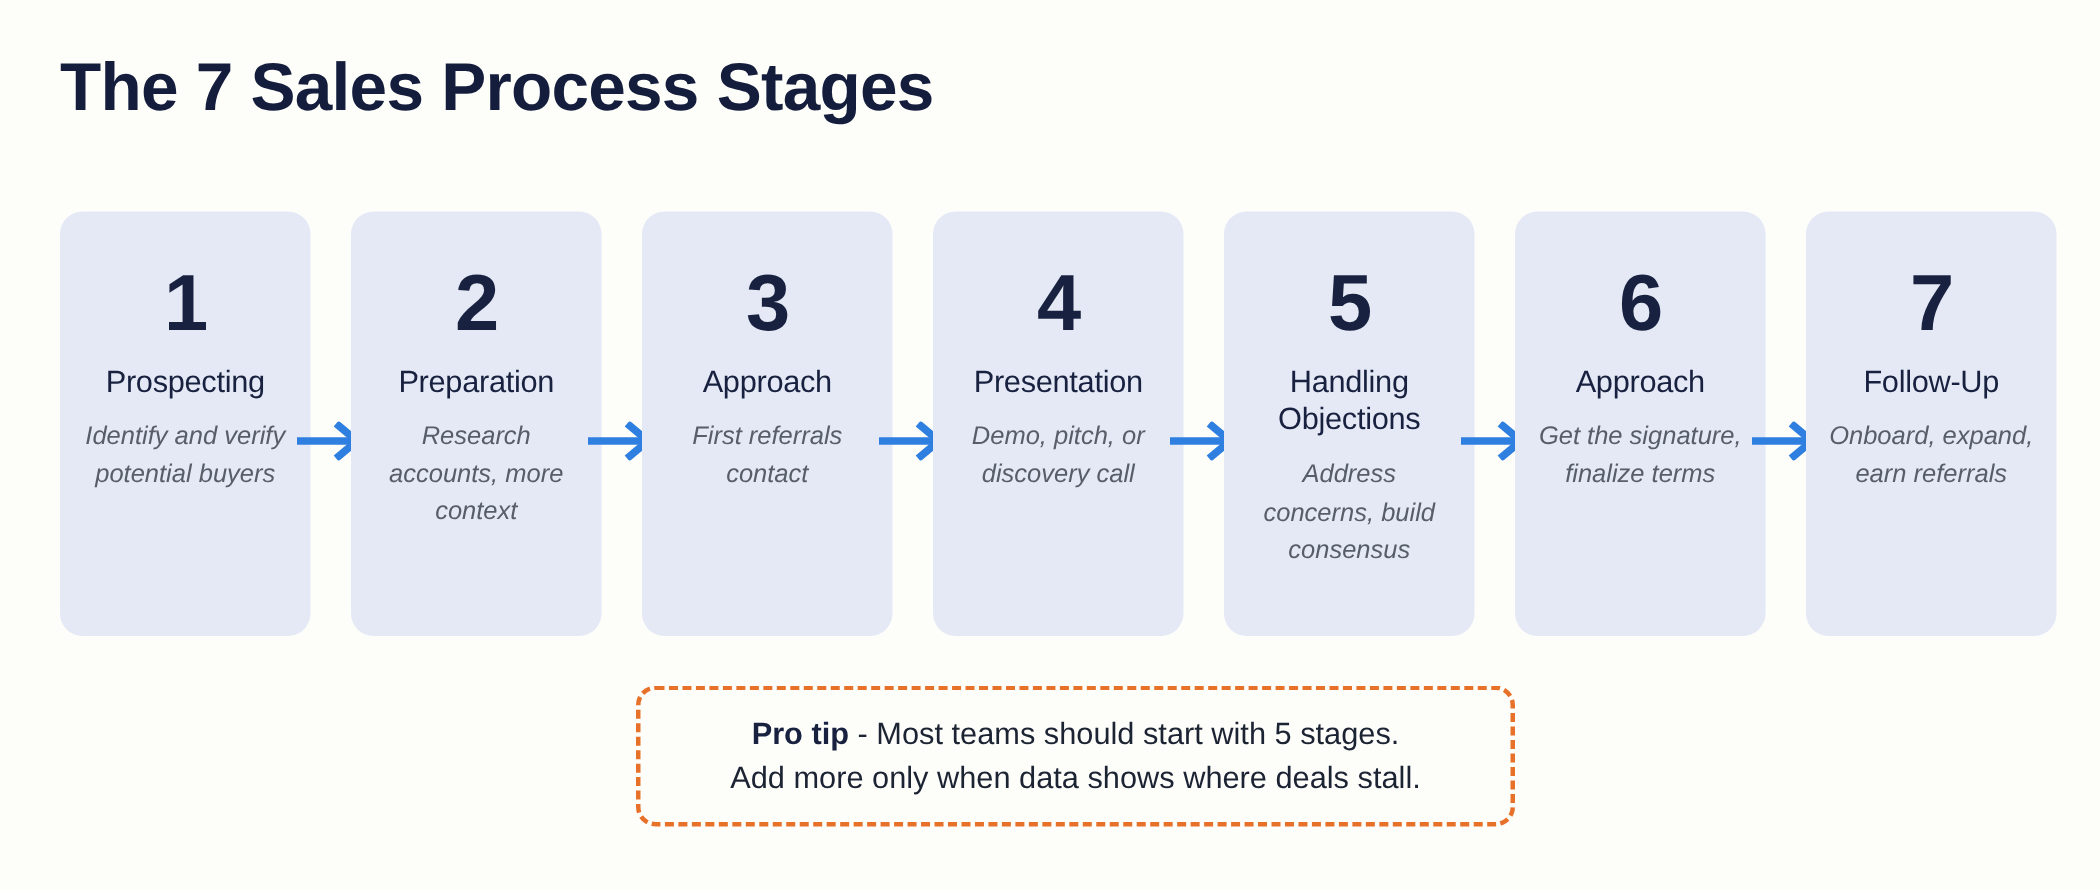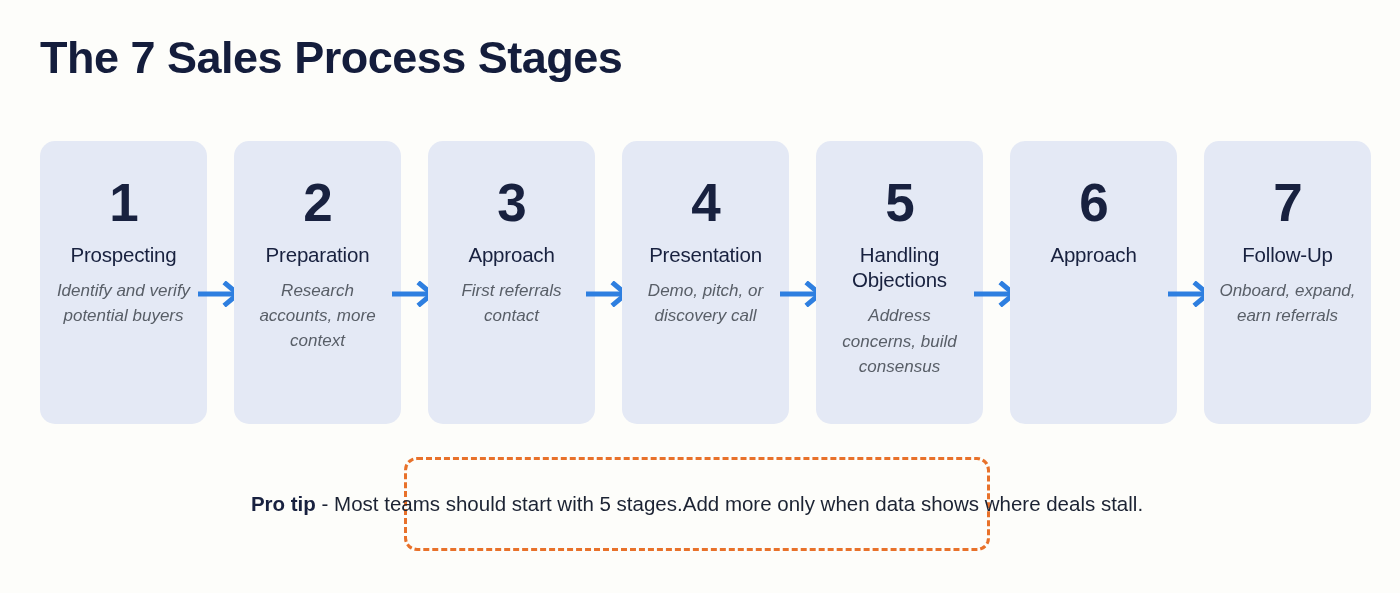--- a/index.html
+++ b/index.html
@@ -99,29 +99,29 @@
     left: 50%;
     top: 153px;
     transform: translate(-50%, -50%);
     width: 46px;
     height: 26px;
   }
 
   
   .protip-box {
     position: absolute;
-    left: 404px;
+    left: 424px;
     top: 457px;
     width: 586px;
     height: 94px;
     box-sizing: border-box;
     border: 3px dashed #e8712a;
     border-radius: 13px;
     display: flex;
-    flex-direction: row;
+    flex-direction: column;
     align-items: center;
     justify-content: center;
     text-align: center;
     background: transparent;
   }
   .protip-line {
     font-size: 20.5px;
     color: #1c2333;
     line-height: 1.42;
     white-space: nowrap;
@@ -211,20 +211,21 @@
         <svg width="46" height="26" viewBox="0 0 46 26" xmlns="http://www.w3.org/2000/svg">
           <line x1="0" y1="13" x2="36" y2="13" stroke="#2e7fe0" stroke-width="5"></line>
           <polyline points="28,3 40,13 28,23" fill="none" stroke="#2e7fe0" stroke-width="5" stroke-linecap="square" stroke-linejoin="miter"></polyline>
         </svg>
       </span>
     </div>
 
     <div class="stage-card">
       <div class="stage-number">6</div>
       <div class="stage-title">Approach</div>
+      <div class="stage-desc">Get the signature, finalize terms</div>
     </div>
 
     <div class="arrow-slot">
       <span class="arrow-icon">
         <svg width="46" height="26" viewBox="0 0 46 26" xmlns="http://www.w3.org/2000/svg">
           <line x1="0" y1="13" x2="36" y2="13" stroke="#2e7fe0" stroke-width="5"></line>
           <polyline points="28,3 40,13 28,23" fill="none" stroke="#2e7fe0" stroke-width="5" stroke-linecap="square" stroke-linejoin="miter"></polyline>
         </svg>
       </span>
     </div>

